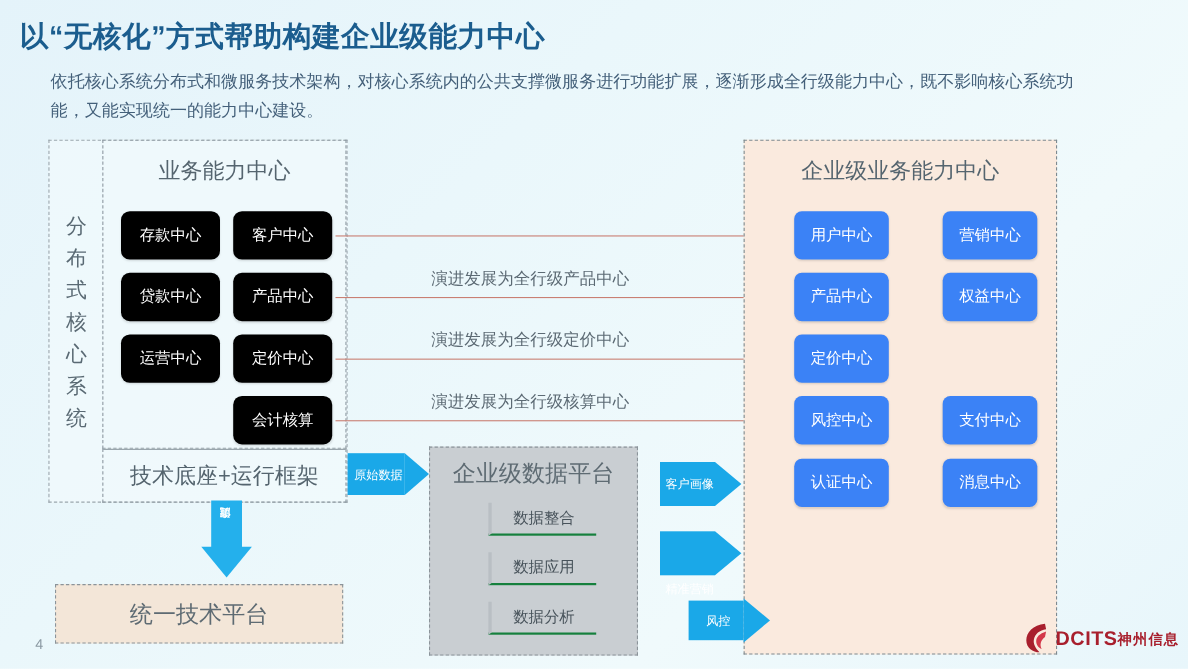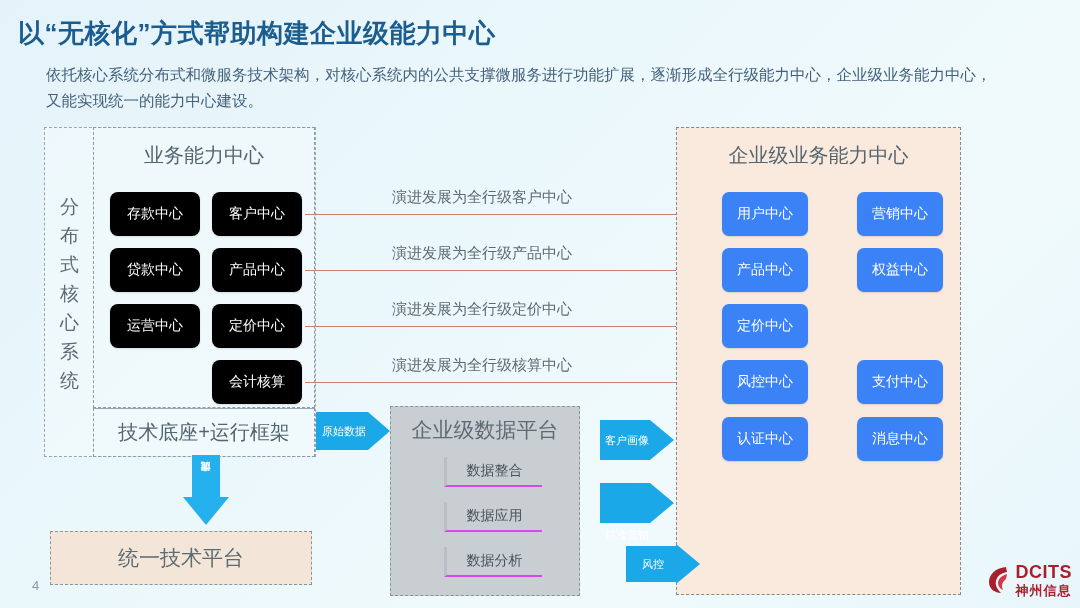--- a/index.html
+++ b/index.html
@@ -97,21 +97,21 @@
   .dp-box{
     position:absolute;left:390px;top:406px;width:190px;height:190px;
     background:#c9ced2;border:1px dashed #8b949a;box-sizing:border-box;
   }
   .dp-title{
     position:absolute;left:390px;top:416px;width:190px;text-align:center;
     font-size:21px;color:#5e6b73;
   }
   .dp-item{
     position:absolute;left:444px;width:98px;height:30px;
-    border-left:3px solid #b9bfc4;border-bottom:2px solid #d946ef;
+    border-left:3px solid #b9bfc4;border-bottom:2px solid #15803d;
     box-sizing:border-box;
     display:flex;align-items:center;justify-content:center;
     font-size:14px;color:#48535b;
   }
 
   
   .arrow-r{position:absolute;}
   .arrow-r .body{
     position:absolute;left:0;top:0;height:100%;background:#1aa8e8;
   }
@@ -162,31 +162,31 @@
   }
 
   
   .logo{
     position:absolute;right:8px;bottom:8px;height:40px;
     display:flex;align-items:center;gap:4px;
   }
   .logo .mark{
     width:26px;height:30px;position:relative;flex:0 0 auto;
   }
-  .logo .txt{display:flex;flex-direction:column;line-height:1;}
+  .logo .txt{display:flex;line-height:1;}
   .logo .t1{font-size:18px;font-weight:bold;color:#a81f2d;letter-spacing:0.5px;}
   .logo .t2{font-size:13px;font-weight:bold;color:#a81f2d;margin-top:3px;letter-spacing:1px;}
 </style>
 </head>
 <body>
 
 <div class="slide">
 
   <div class="title">以“无核化”方式帮助构建企业级能力中心</div>
-  <div class="desc">依托核心系统分布式和微服务技术架构，对核心系统内的公共支撑微服务进行功能扩展，逐渐形成全行级能力中心，企业级业务能力中心，又能实现统一的能力中心建设。</div>
+  <div class="desc">依托核心系统分布式和微服务技术架构，对核心系统内的公共支撑微服务进行功能扩展，逐渐形成全行级能力中心，既不影响核心系统功能，又能实现统一的能力中心建设。</div>
 
   <div class="outer-dash"></div>
   <div class="vtext">
     <span>分</span>
     <span>布</span>
     <span>式</span>
     <span>核</span>
     <span>心</span>
     <span>系</span>
     <span>统</span>
@@ -216,21 +216,20 @@
   </div>
   <div class="bluebox" style="left:212px;top:360px;">
     <span>会计核算</span>
   </div>
 
   <div class="tech-dash"></div>
   <div class="tech-label">技术底座+运行框架</div>
 
   <div class="conn" style="left:305px;top:214px;width:410px;"></div>
   <div class="conn-head" style="left:713px;top:210px;"></div>
-  <div class="conn-label" style="left:392px;top:188px;">演进发展为全行级客户中心</div>
 
   <div class="conn" style="left:305px;top:270px;width:410px;"></div>
   <div class="conn-head" style="left:713px;top:266px;"></div>
   <div class="conn-label" style="left:392px;top:244px;">演进发展为全行级产品中心</div>
 
   <div class="conn" style="left:305px;top:326px;width:410px;"></div>
   <div class="conn-head" style="left:713px;top:322px;"></div>
   <div class="conn-label" style="left:392px;top:300px;">演进发展为全行级定价中心</div>
 
   <div class="conn" style="left:305px;top:382px;width:410px;"></div>

